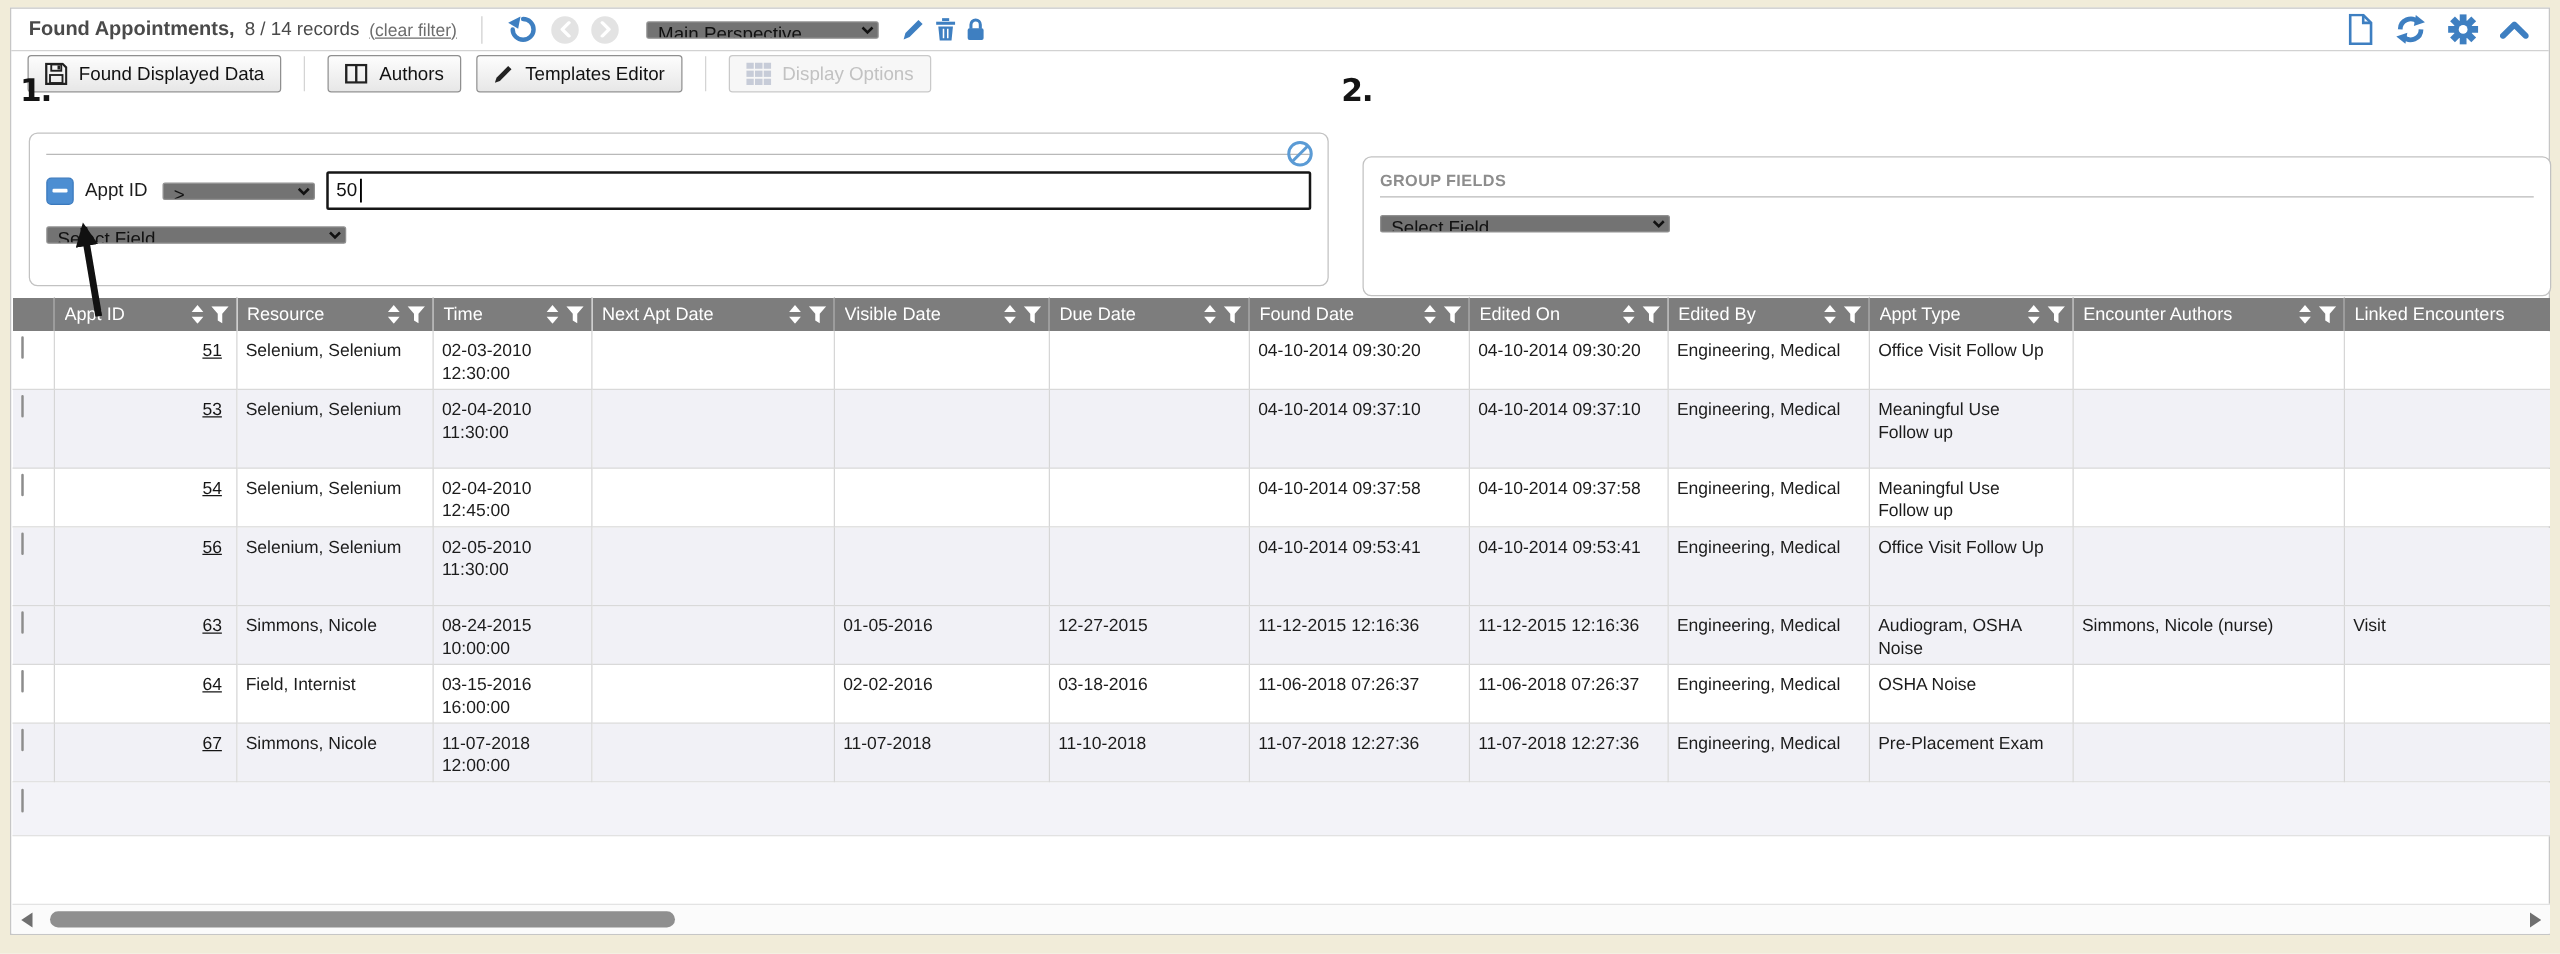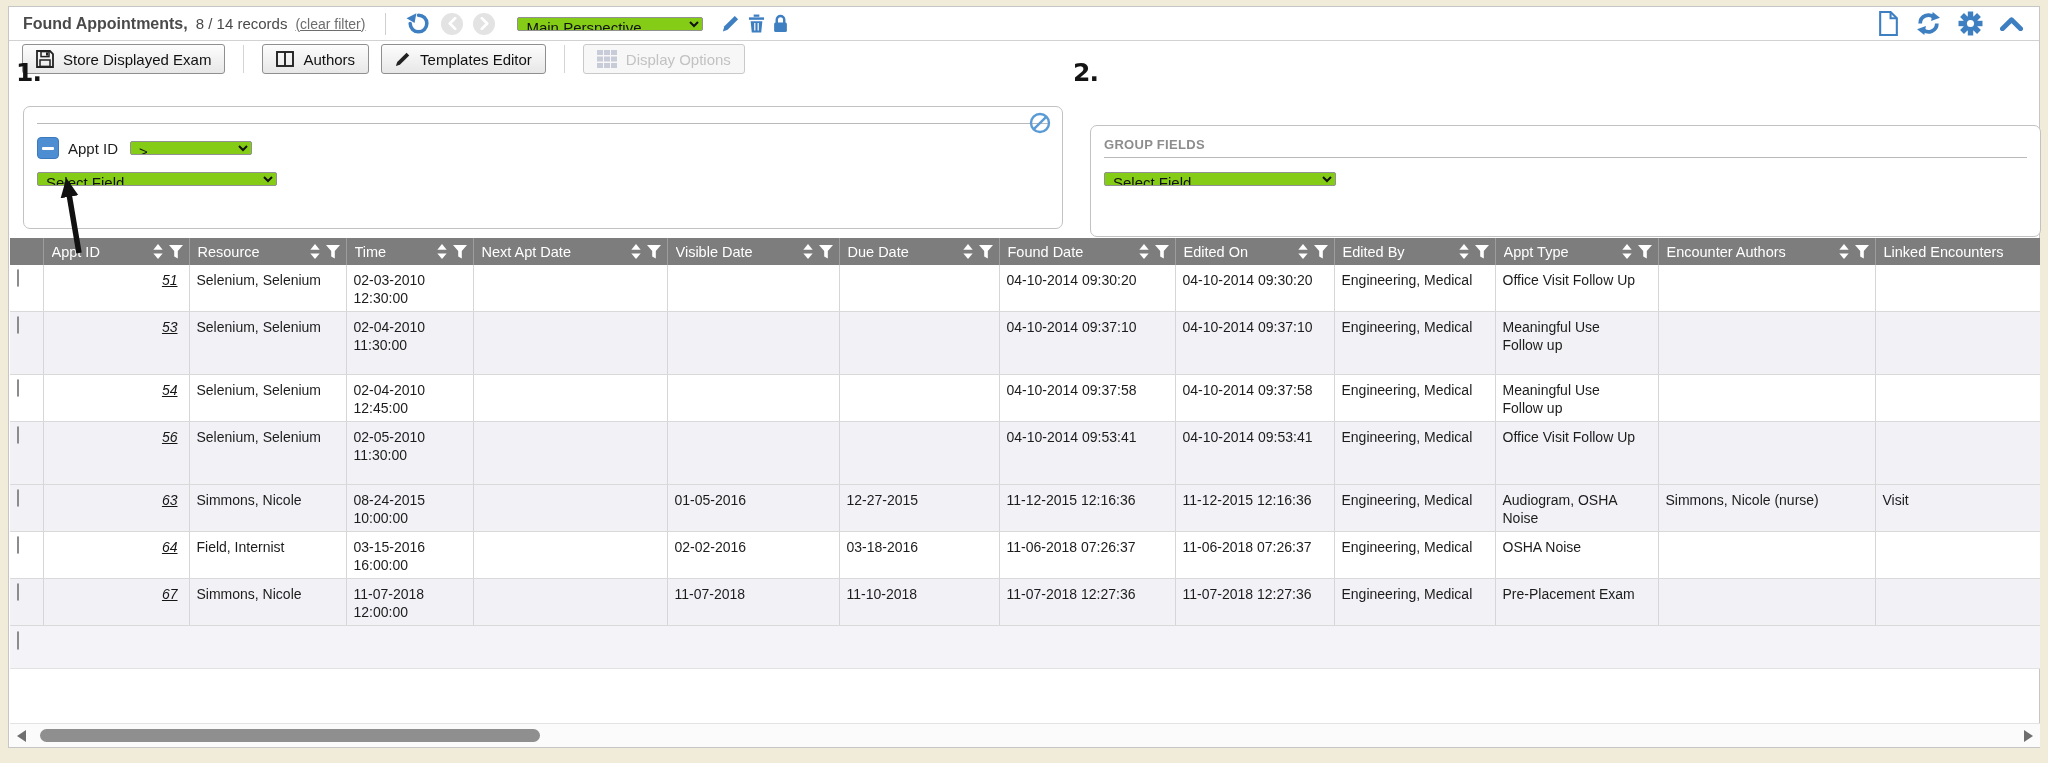--- a/index.html
+++ b/index.html
@@ -20,21 +20,21 @@
     display:flex;align-items:center;padding:0 16px 0 14px;gap:8px;
   }
   .fa-title{font-size:16px;font-weight:bold;color:#4a4a4a;}
   .fa-records{font-size:15px;color:#4a4a4a;}
   .fa-clear{font-size:14px;color:#6d6d6d;text-decoration:underline;cursor:pointer;}
   .vdiv{width:1px;height:22px;background:#cfcfcf;margin:0 12px;}
   .iconbtn{display:inline-flex;align-items:center;justify-content:center;cursor:pointer;background:none;border:none;padding:0;}
   .navbtn{width:22px;height:22px;border-radius:50%;background:#e3e3e3;display:inline-flex;align-items:center;justify-content:center;margin-left:2px;}
   select{
     font-family:"Liberation Sans",sans-serif;font-size:15px;color:#111;
-    background:#84cc16;border:1px solid #919191;border-radius:2px;height:14px;padding:0 4px;
+    background:#737373;border:1px solid #919191;border-radius:2px;height:14px;padding:0 4px;
   }
   .perspective{width:186px;margin:0 10px 0 14px;}
   .spacer{flex:1;}
   .right-icons{display:flex;align-items:center;gap:17px;}
   
   .toolbar{
     position:absolute;left:0;top:34px;width:100%;height:36px;
     display:flex;align-items:center;padding:0 13px;gap:12px;box-sizing:border-box;
   }
   .btn{
@@ -99,21 +99,21 @@
     border-right:1px solid #d6d6d6;border-bottom:1px solid #d9d9d9;
     font-size:14px;color:#1c1c1c;vertical-align:top;padding:6px 7px 4px 7px;line-height:18px;
     overflow:hidden;white-space:pre-line;box-sizing:border-box;
   }
   tbody td:last-child{border-right:none;}
   tbody tr{height:46px;background:#fff;}
   tbody tr.alt{background:#f1f1f6;}
   tbody tr.tall{height:63px;}
   td.cbcell{padding:4px 0 0 7px;}
   .cb{width:16px;height:16px;border:1.5px solid #8c8c8c;border-radius:3px;background:#fff;cursor:pointer;box-sizing:content-box;}
-  td.col-appt_id{text-align:right;padding-right:11px;font-style:italic;}
+  td.col-appt_id{text-align:right;padding-right:11px;}
   .idlink{color:#151515;text-decoration:underline;cursor:pointer;}
   
   .footer-row{
     width:2030px;height:43px;background:#f3f3f8;border-bottom:1px solid #e2e2e2;
     box-sizing:border-box;padding:6px 0 0 7px;
   }
   
   .hscroll{
     position:absolute;left:1px;bottom:0;width:2030px;height:24px;
     background:#fbfbfb;border-top:1px solid #e3e3e3;box-sizing:border-box;
@@ -215,21 +215,21 @@
   </div>
 
   <div class="toolbar">
     <button class="btn">
       <svg viewBox="0 0 18 18" width="18" height="18">
         <path d="M1 1 H14 L17 4 V17 H1 Z" fill="none" stroke="#222" stroke-width="1.8"></path>
         <rect x="5" y="1.6" width="8" height="5" fill="none" stroke="#222" stroke-width="1.5"></rect>
         <rect x="10" y="2.4" width="2" height="3.2" fill="#222"></rect>
         <rect x="4" y="10" width="10" height="6.4" fill="none" stroke="#222" stroke-width="1.5"></rect>
       </svg>
-      <span>Store Displayed Exam</span>
+      <span>Found Displayed Data</span>
     </button>
     <span class="vdiv2"></span>
     <button class="btn">
       <svg viewBox="0 0 18 16" width="18" height="16">
         <rect x="1" y="1" width="16" height="14" fill="none" stroke="#222" stroke-width="1.9"></rect>
         <line x1="9" y1="1" x2="9" y2="15" stroke="#222" stroke-width="1.9"></line>
       </svg>
       <span>Authors</span>
     </button>
     <button class="btn">
@@ -266,20 +266,21 @@
       </svg>
     </span>
     <div class="filter-row">
       <span class="minus-btn">
           <span class="minus-bar"></span>
         </span>
       <span class="field-label">Appt ID</span>
       <select class="op-select">
         <option>&gt;</option>
       </select>
+      <input class="filter-input" type="text" value="50" style="">
     </div>
     <div class="addfield-row">
       <select class="addfield">
         <option>Select Field</option>
       </select>
     </div>
   </div>
 
   <div class="panel group-panel">
     <div class="panel-label">GROUP FIELDS</div>

